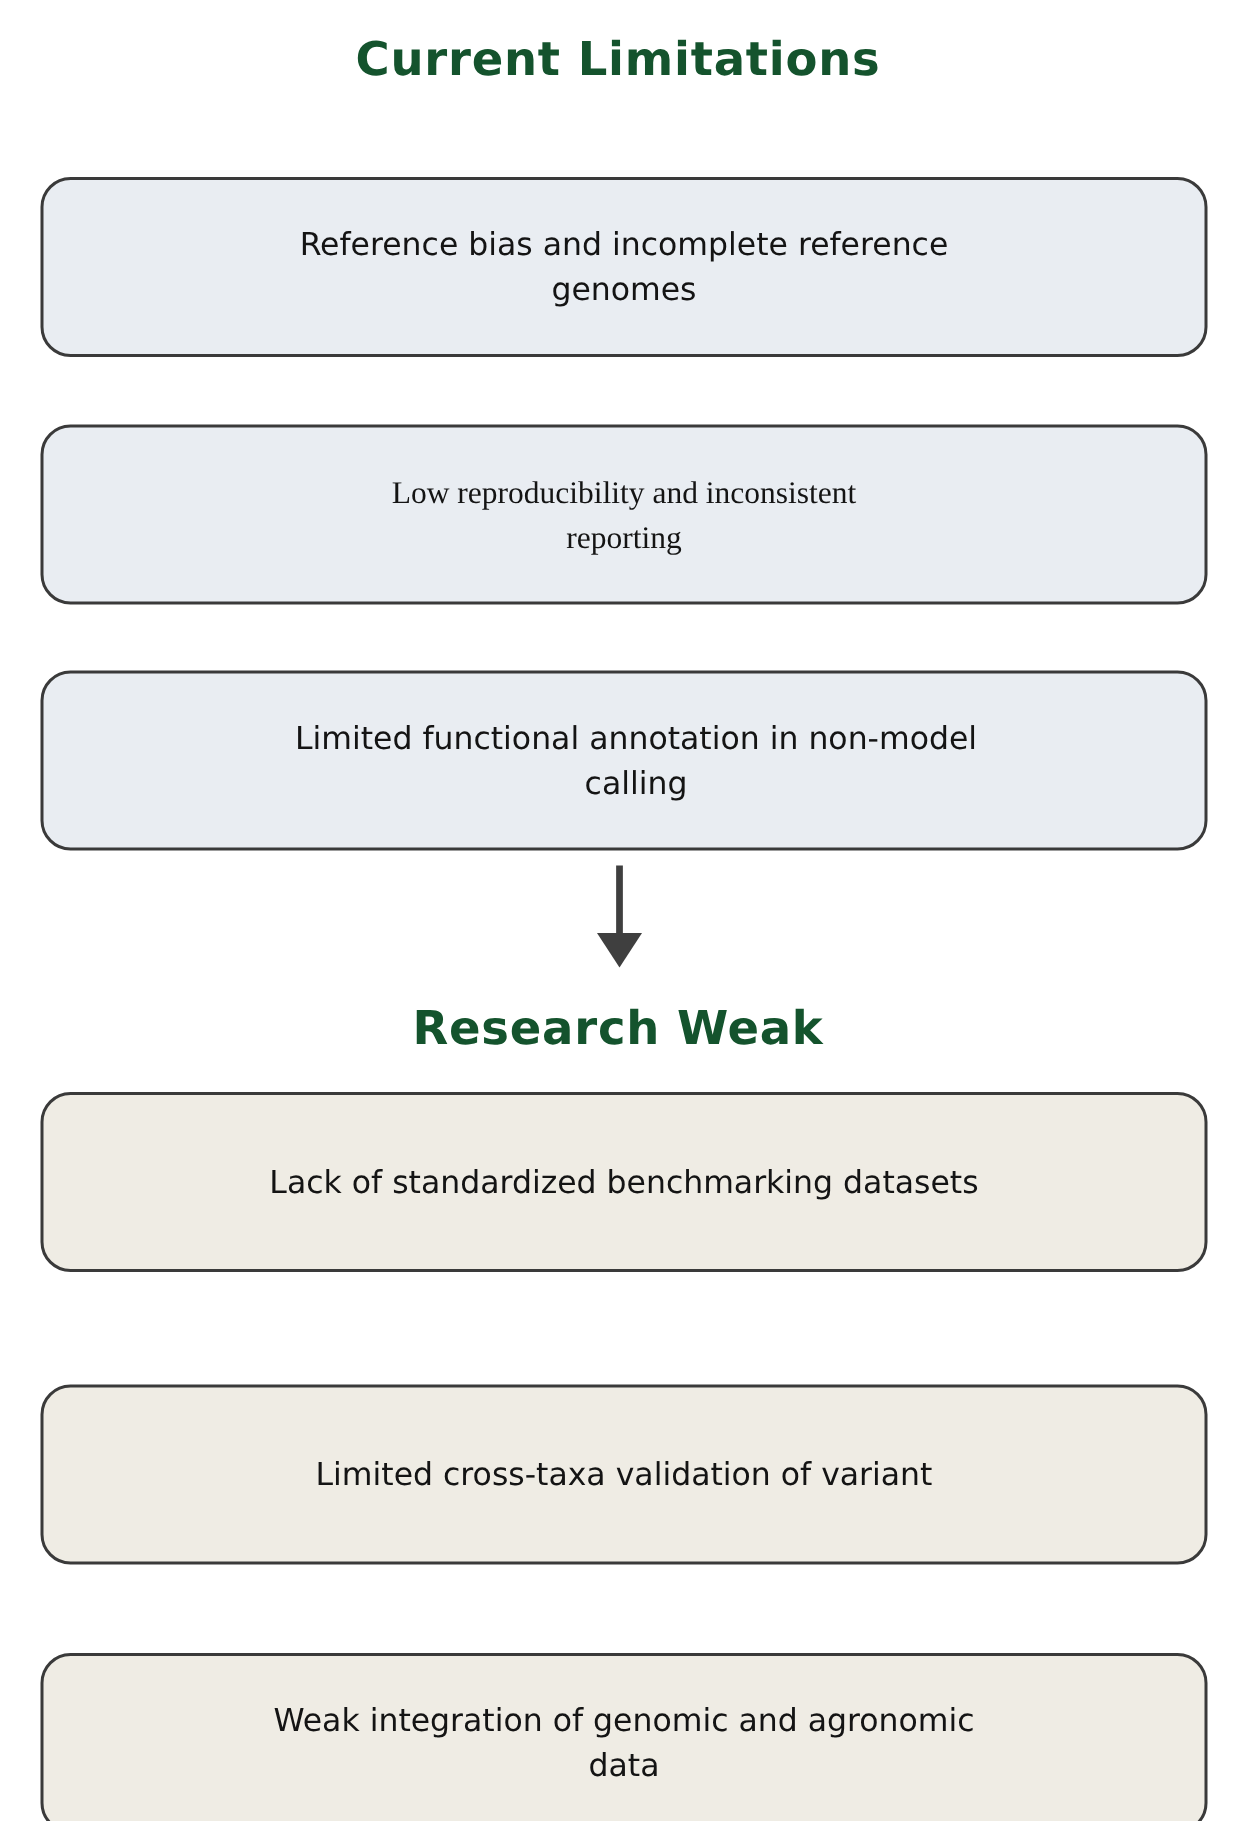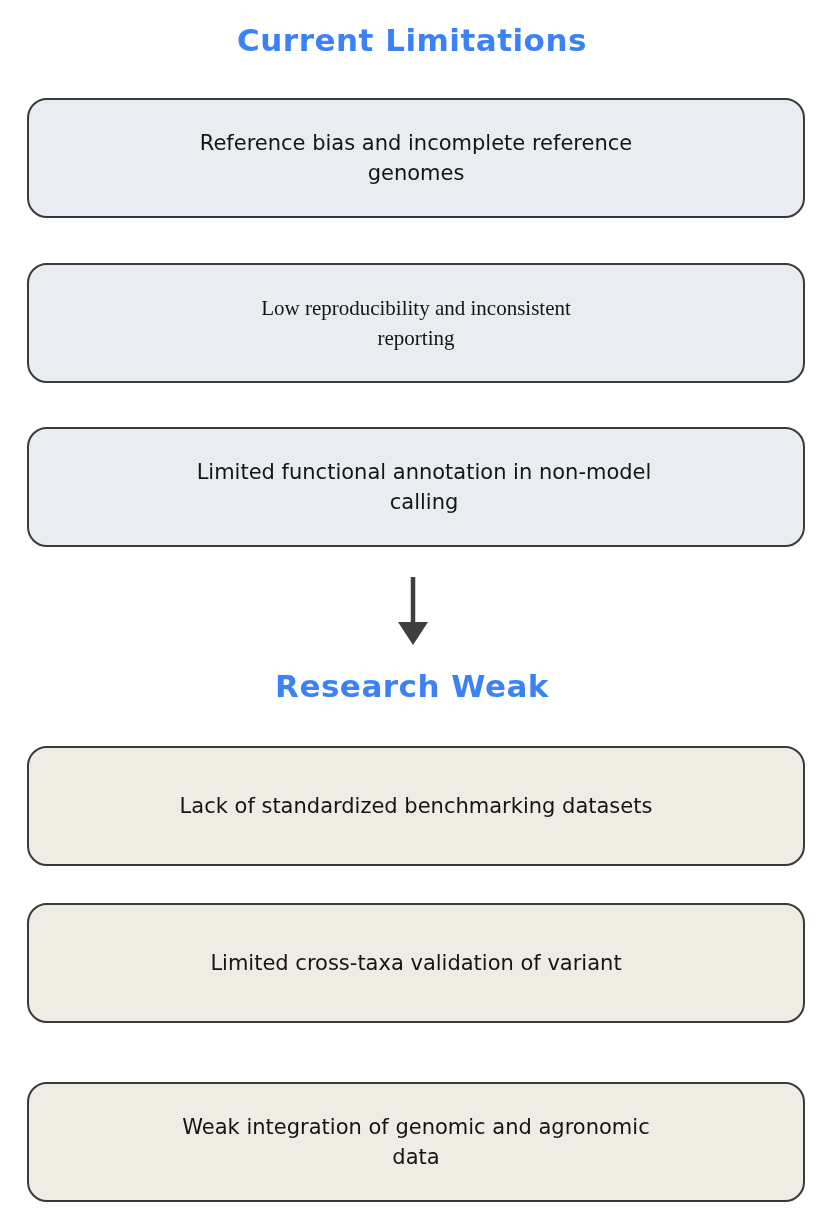--- a/index.html
+++ b/index.html
@@ -15,53 +15,54 @@
     font-family: "DejaVu Sans", "Liberation Sans", sans-serif;
     overflow: hidden;
   }
   .section-title {
     position: absolute;
     left: 0;
     width: 824px;
     text-align: center;
     font-size: 31px;
     font-weight: bold;
-    color: #3b82f6;
+    color: #14532d;
     letter-spacing: 0.5px;
   }
   .title-limitations { top: 22px; }
   .title-gaps { top: 668px; }
 
   .node {
     position: absolute;
     left: 27px;
     width: 778px;
     height: 120px;
     box-sizing: border-box;
     border: 2px solid #3a3a3a;
     border-radius: 20px;
     display: flex;
     flex-direction: column;
     align-items: center;
     justify-content: center;
     text-align: center;
+    margin-top: 20px;
   }
   .node-limitation { background: #e9edf2; }
   .node-gap { background: #efece4; }
 
   .node .line {
     font-size: 21px;
     line-height: 30px;
     color: #141414;
   }
 
   .box1 { top: 98px; }
   .box2 { top: 263px; font-family: Liberation Serif, serif; }
   .box3 { top: 427px; padding-left: 16px; }
-  .box4 { top: 746px; border-radius: 20px; }
+  .box4 { top: 708px; border-radius: 20px; }
   .box5 { top: 903px; }
   .box6 { top: 1082px; }
 
   .arrow-wrap {
     position: absolute;
     left: 392px;
     top: 575px;
     width: 42px;
     height: 72px;
   }

